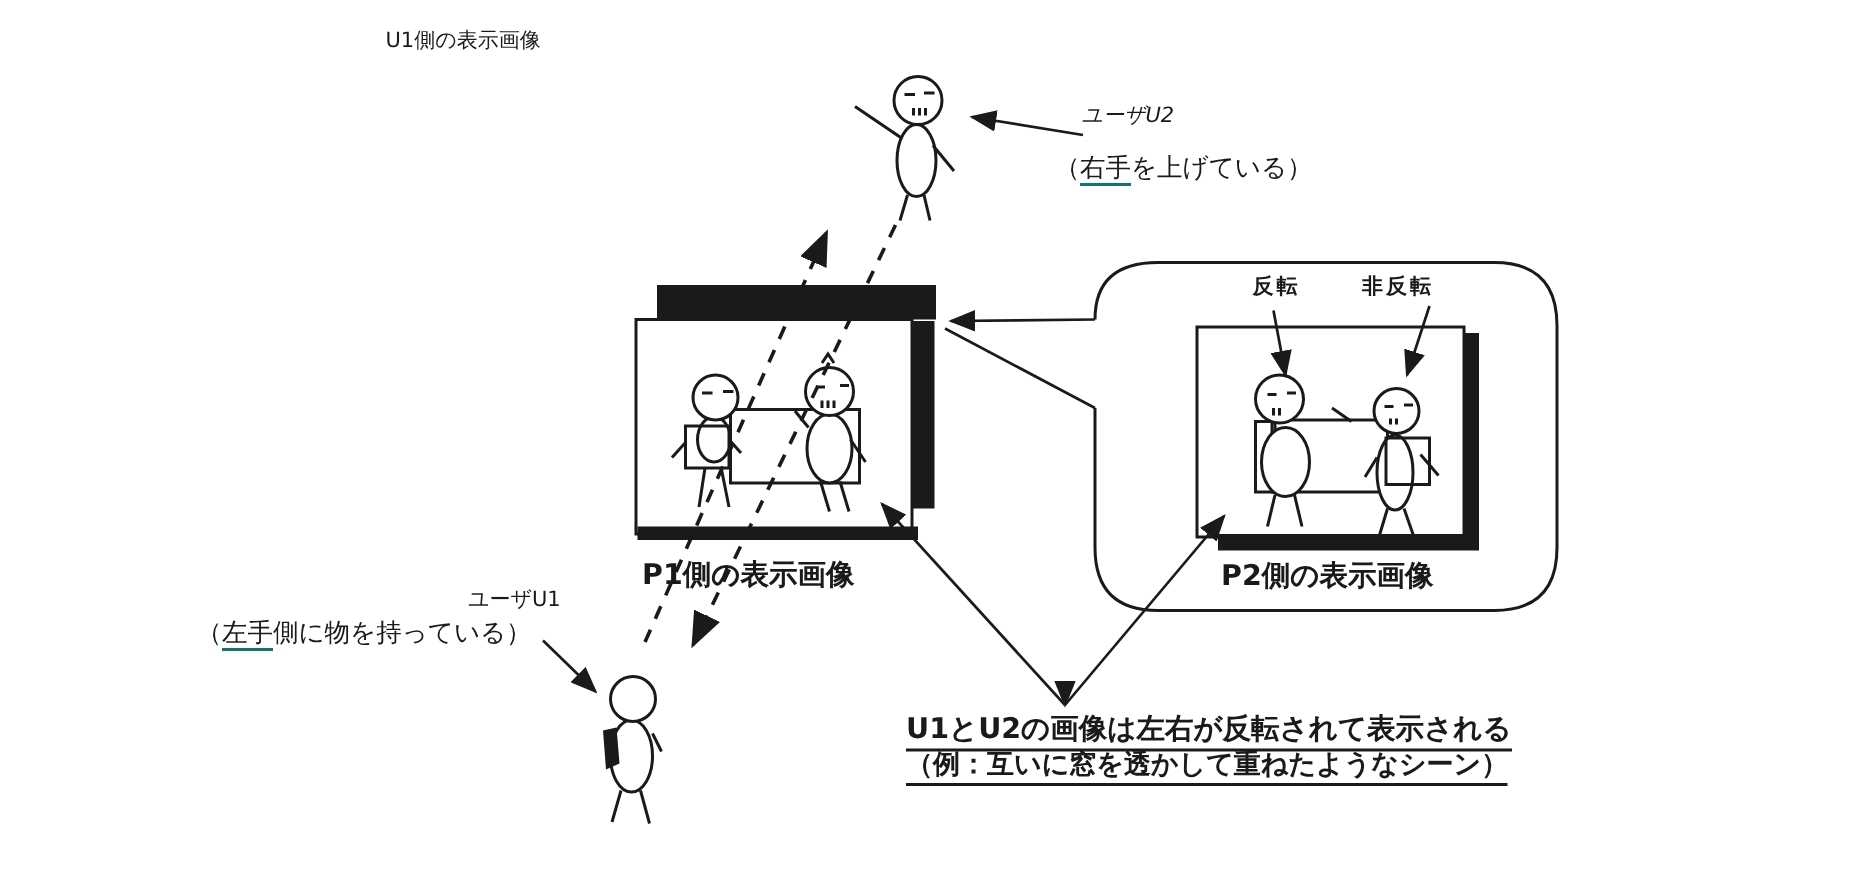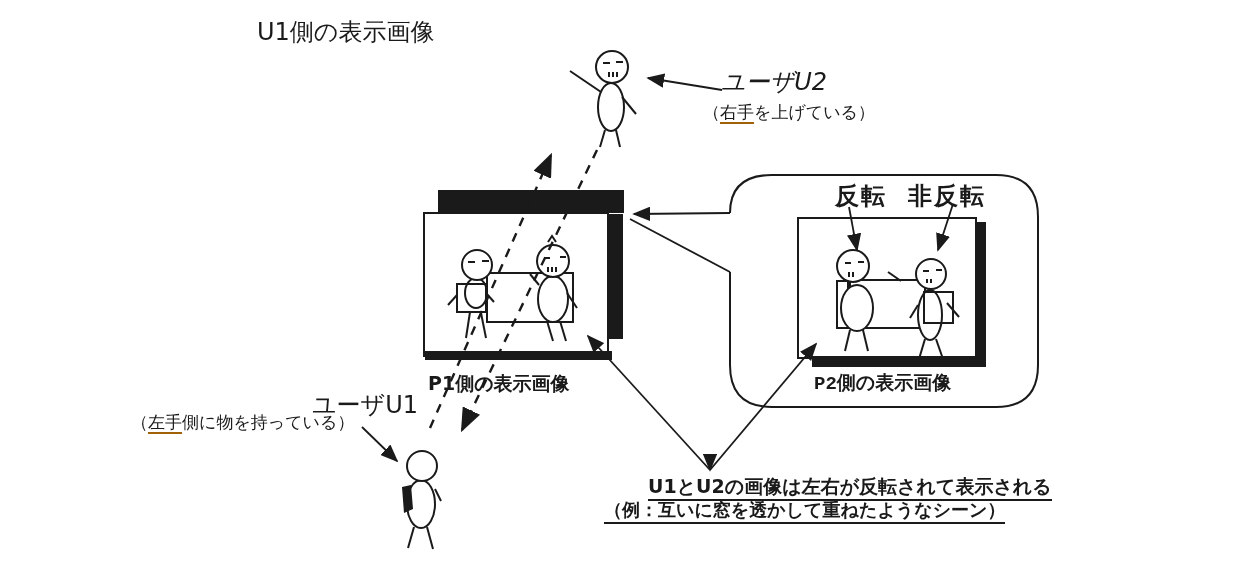--- a/index.html
+++ b/index.html
@@ -4,25 +4,25 @@
 <style>
   html,body{margin:0;padding:0;}
   body{
     width:1244px;height:583px;position:relative;overflow:hidden;
     background:#ffffff;color:#1a1a1a;
     font-family:"DejaVu Sans",sans-serif;
     -webkit-font-smoothing:none;
   }
   .lbl{position:absolute;white-space:nowrap;line-height:1.15;}
   .t17{font-size:17px;}
-  .t18{font-size:24px;}
+  .t18{font-size:14px;}
   .t19{font-size:19px;font-weight:bold;}
   .bold{font-weight:bold;}
   .ul{border-bottom:2px solid #1a1a1a;padding-bottom:1px;}
-  .ul-part{border-bottom:2px solid #a16207;}
+  .ul-part{border-bottom:2px solid #0f766e;}
   svg{position:absolute;left:0;top:0;}
   svg line,svg path.ln,svg rect.ln,svg circle,svg ellipse{
     stroke:#1a1a1a;fill:none;
   }
   .whitefill{fill:#ffffff;}
   .inkfill{fill:#1a1a1a;stroke:none;}
 </style>
 </head>
 <body>
 
@@ -141,16 +141,16 @@
 <div class="lbl t18" style="left:721px;top:69px;font-style:italic;">ユーザU2</div>
 <div class="lbl t17" style="left:703px;top:103px;"><span>（</span><span class="ul-part">右手</span><span>を上げている）</span></div>
 
 <div class="lbl t18" style="left:276px;top:392px;margin-left:36px;">ユーザU1</div>
 <div class="lbl t17" style="left:131px;top:413px;"><span>（</span><span class="ul-part">左手</span><span>側に物を持っている）</span></div>
 
 <div class="lbl t19" style="left:428px;top:361px;margin-top:12px;">P1側の表示画像</div>
 
 <div class="lbl t18 bold" style="left:835px;top:183px;letter-spacing:2px;text-align:center;">反転</div>
 <div class="lbl t18 bold" style="left:908px;top:183px;letter-spacing:2px;">非反転</div>
-<div class="lbl t19" style="left:814px;top:374px;font-family:Liberation Mono, monospace;">P2側の表示画像</div>
+<div class="lbl t19" style="left:814px;top:374px;">P2側の表示画像</div>
 
-<div class="lbl t19 ul" style="left:604px;top:476px;margin-left:44px;">U1とU2の画像は左右が反転されて表示される</div>
+<div class="lbl t19 ul" style="left:604px;top:476px;">U1とU2の画像は左右が反転されて表示される</div>
 <div class="lbl t19 ul" style="left:604px;top:500px;font-size:18px;text-align:center;">（例：互いに窓を透かして重ねたようなシーン）</div>
 
 </body></html>

